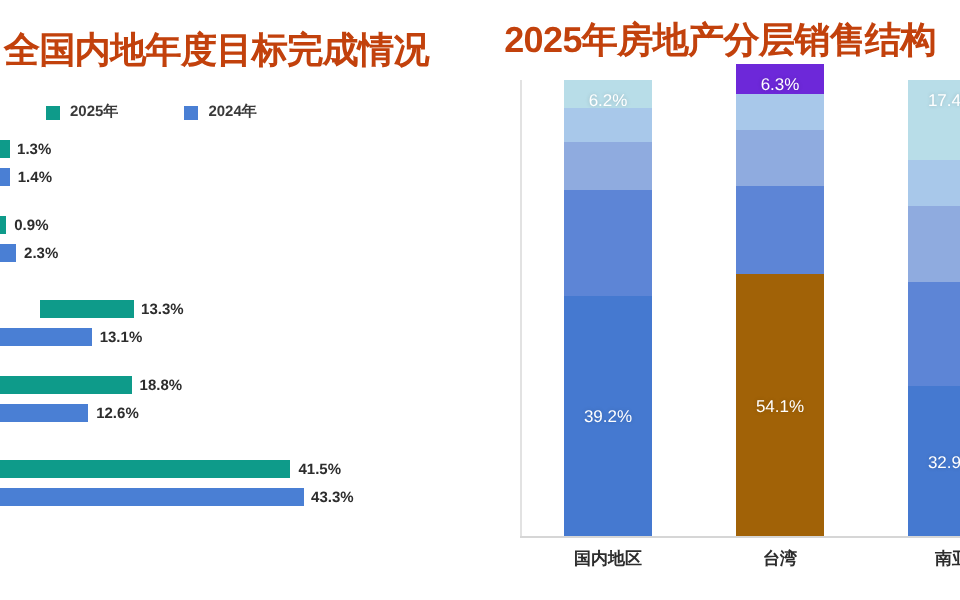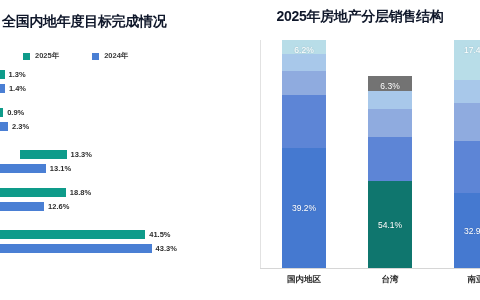--- a/index.html
+++ b/index.html
@@ -11,21 +11,21 @@
   }
   .stage{position:relative;width:480px;height:300px;}
 
   
   .panel{position:absolute;top:0;height:300px;}
   .panel-left{left:0;width:240px;}
   .panel-right{left:240px;width:240px;}
 
   .chart-title{
     position:absolute;left:0;top:0;width:100%;
-    font-size:14px;font-weight:700;color:#0f172a;
+    font-size:18px;font-weight:700;color:#c2410c;
     letter-spacing:-0.3px;white-space:nowrap;
   }
   .title-left{text-align:left;padding-left:2px;top:13px;}
   .title-right{text-align:center;top:8px;}
 
   
   .legend{
     position:absolute;left:22px;top:51px;
     display:flex;align-items:center;gap:32px;
   }
@@ -162,27 +162,27 @@
           </div>
           <div class="seg" style="height: 17.1px; background: rgb(168, 200, 234);"></div>
           <div class="seg" style="height: 24.168px; background: rgb(143, 171, 223);"></div>
           <div class="seg" style="height: 52.668px; background: rgb(93, 133, 214);"></div>
           <div class="seg" style="height: 119.928px; background: rgb(69, 121, 208);">
             <span class="seg-label bottom">39.2%</span>
           </div>
         </div>
         <div class="xlabel" style="left: 28px;">国内地区</div>
         <div class="scol" style="left: 128px;">
-          <div class="seg" style="height: 14.364px; background: #737373;">
+          <div class="seg" style="height: 14.364px; background: #6d28d9;">
             <span class="seg-label top">6.3%</span>
           </div>
           <div class="seg" style="height: 17.784px; background: rgb(168, 200, 234);"></div>
           <div class="seg" style="height: 28.272px; background: rgb(143, 171, 223);"></div>
           <div class="seg" style="height: 44.232px; background: rgb(93, 133, 214);"></div>
-          <div class="seg" style="height: 87px; background: #0f766e;">
+          <div class="seg" style="height: 131px; background: #a16207;">
             <span class="seg-label bottom">54.1%</span>
           </div>
         </div>
         <div class="xlabel" style="left: 114px;">台湾</div>
         <div class="scol" style="left: 214px;">
           <div class="seg" style="height: 39.672px; background: rgb(184, 221, 232);">
             <span class="seg-label top">17.4%</span>
           </div>
           <div class="seg" style="height: 23.256px; background: rgb(168, 200, 234);"></div>
           <div class="seg" style="height: 38.304px; background: rgb(143, 171, 223);"></div>

